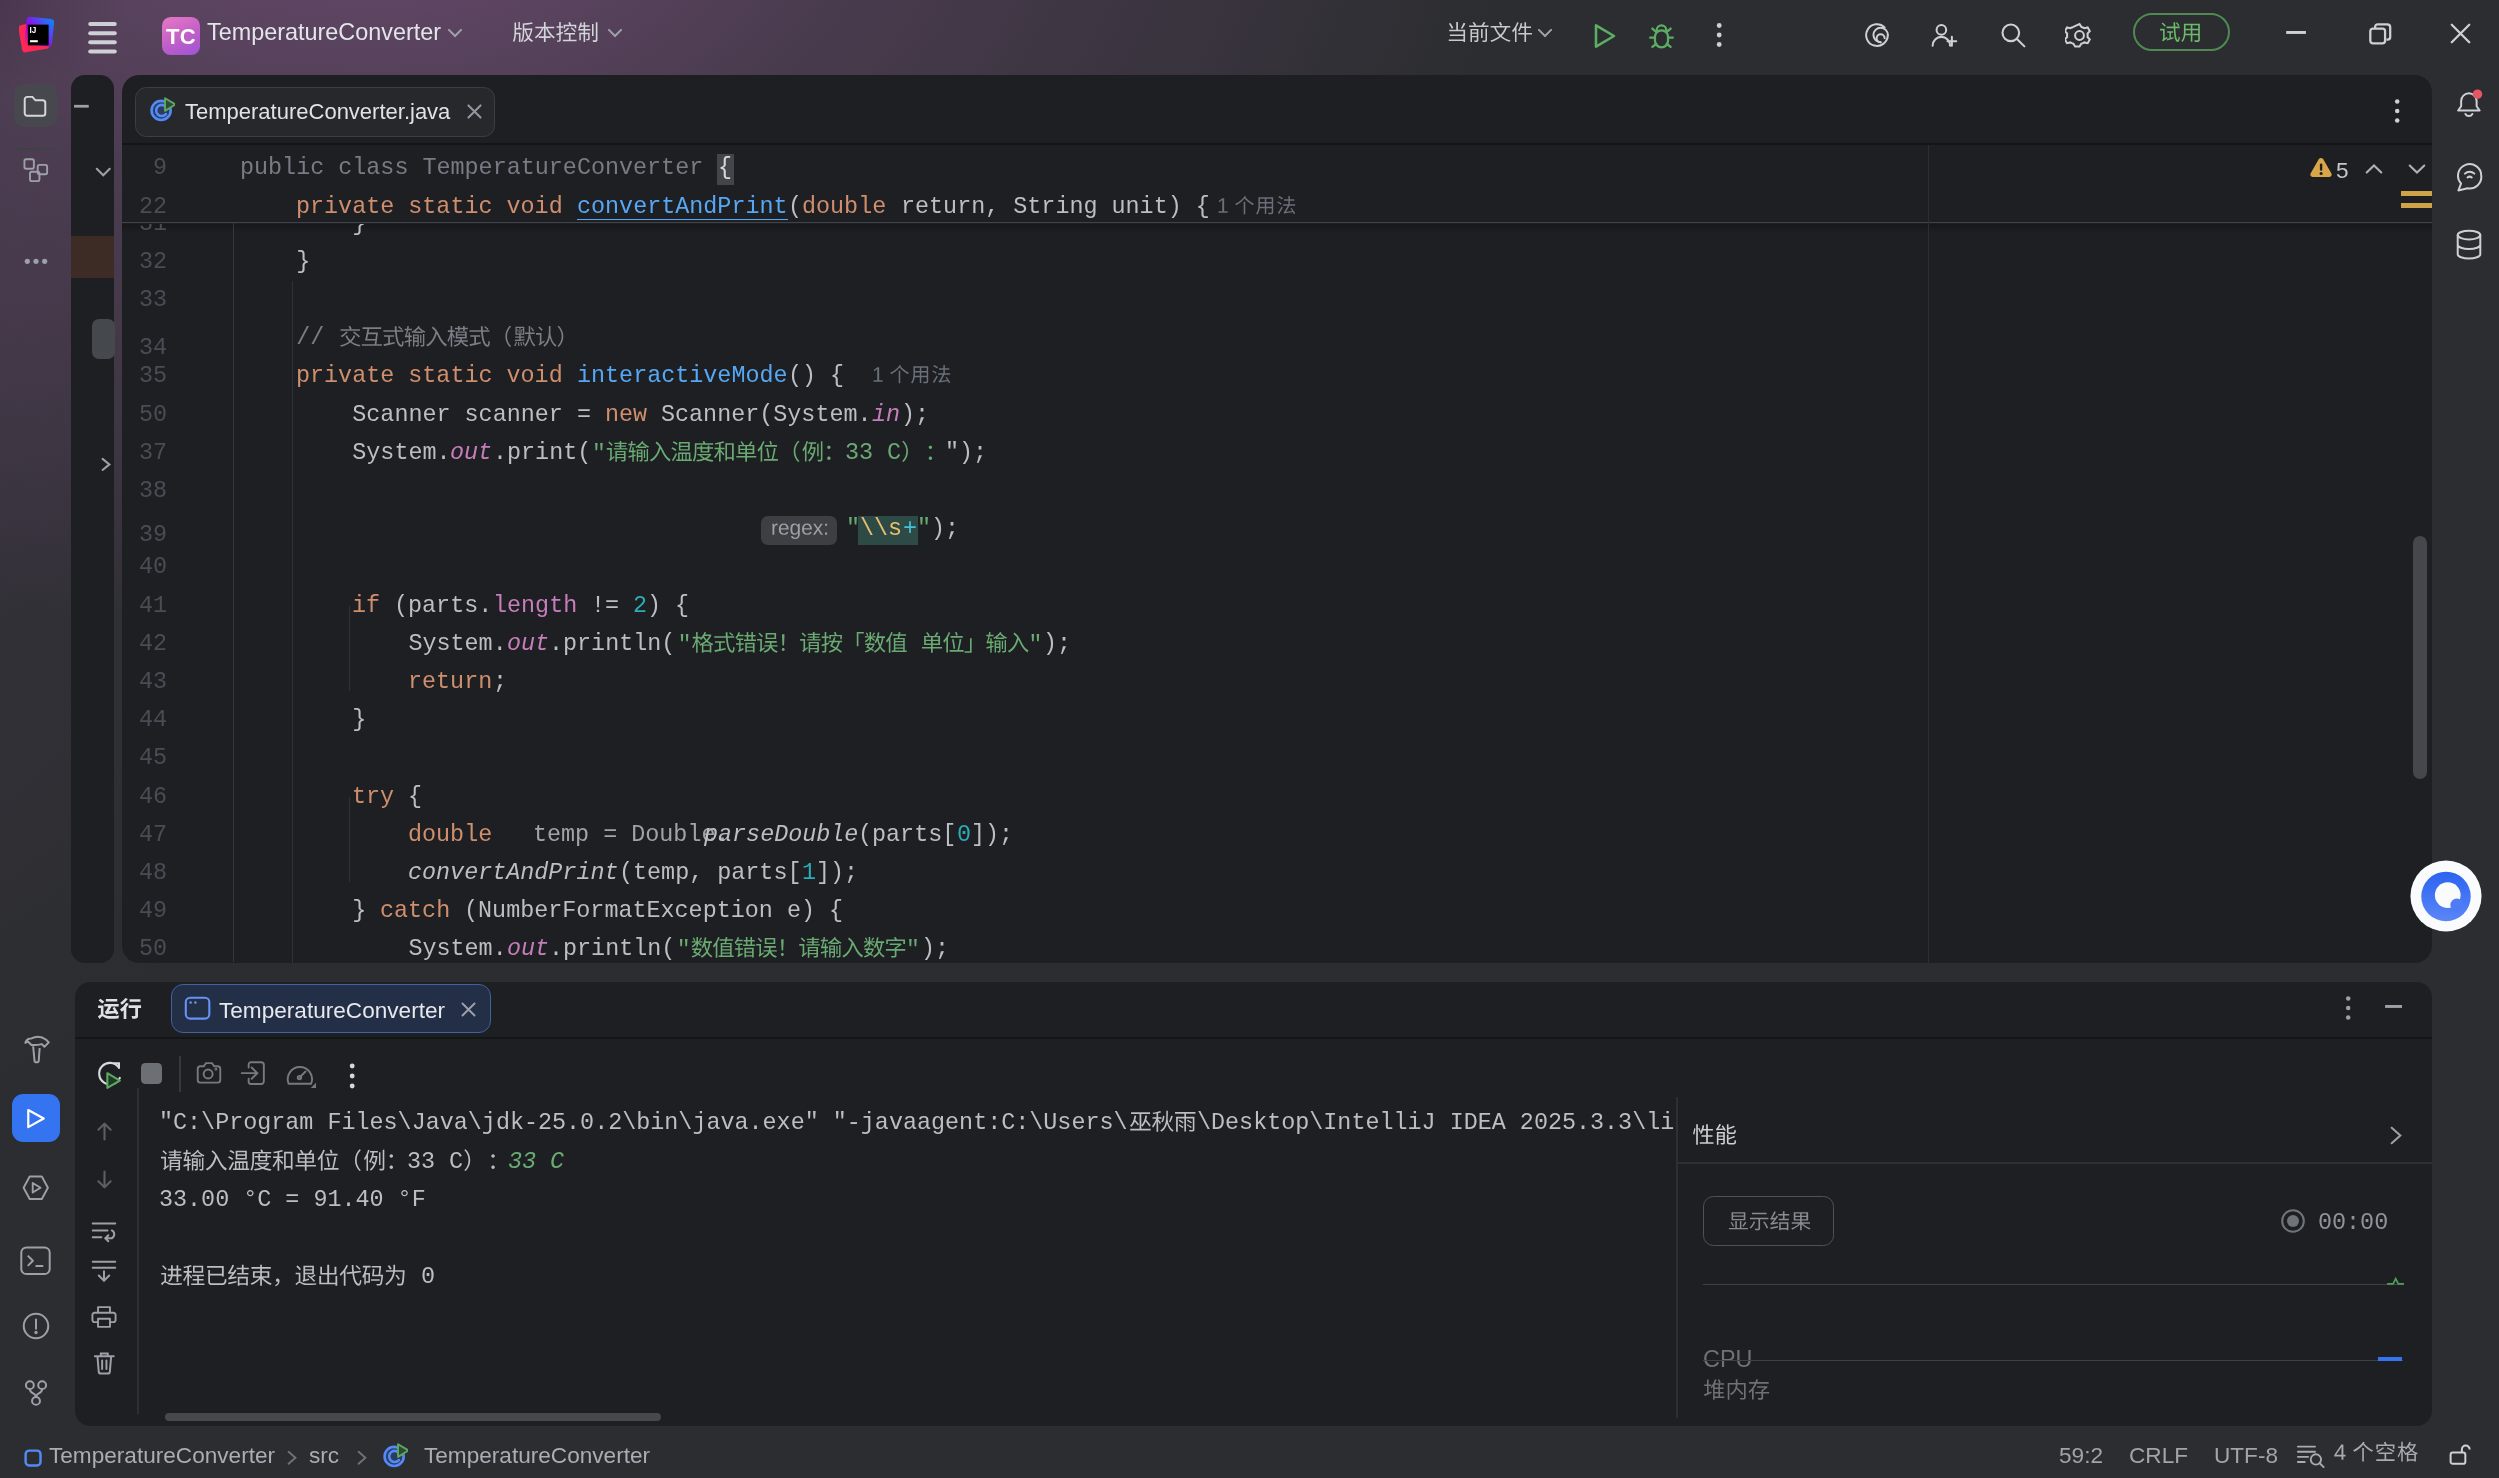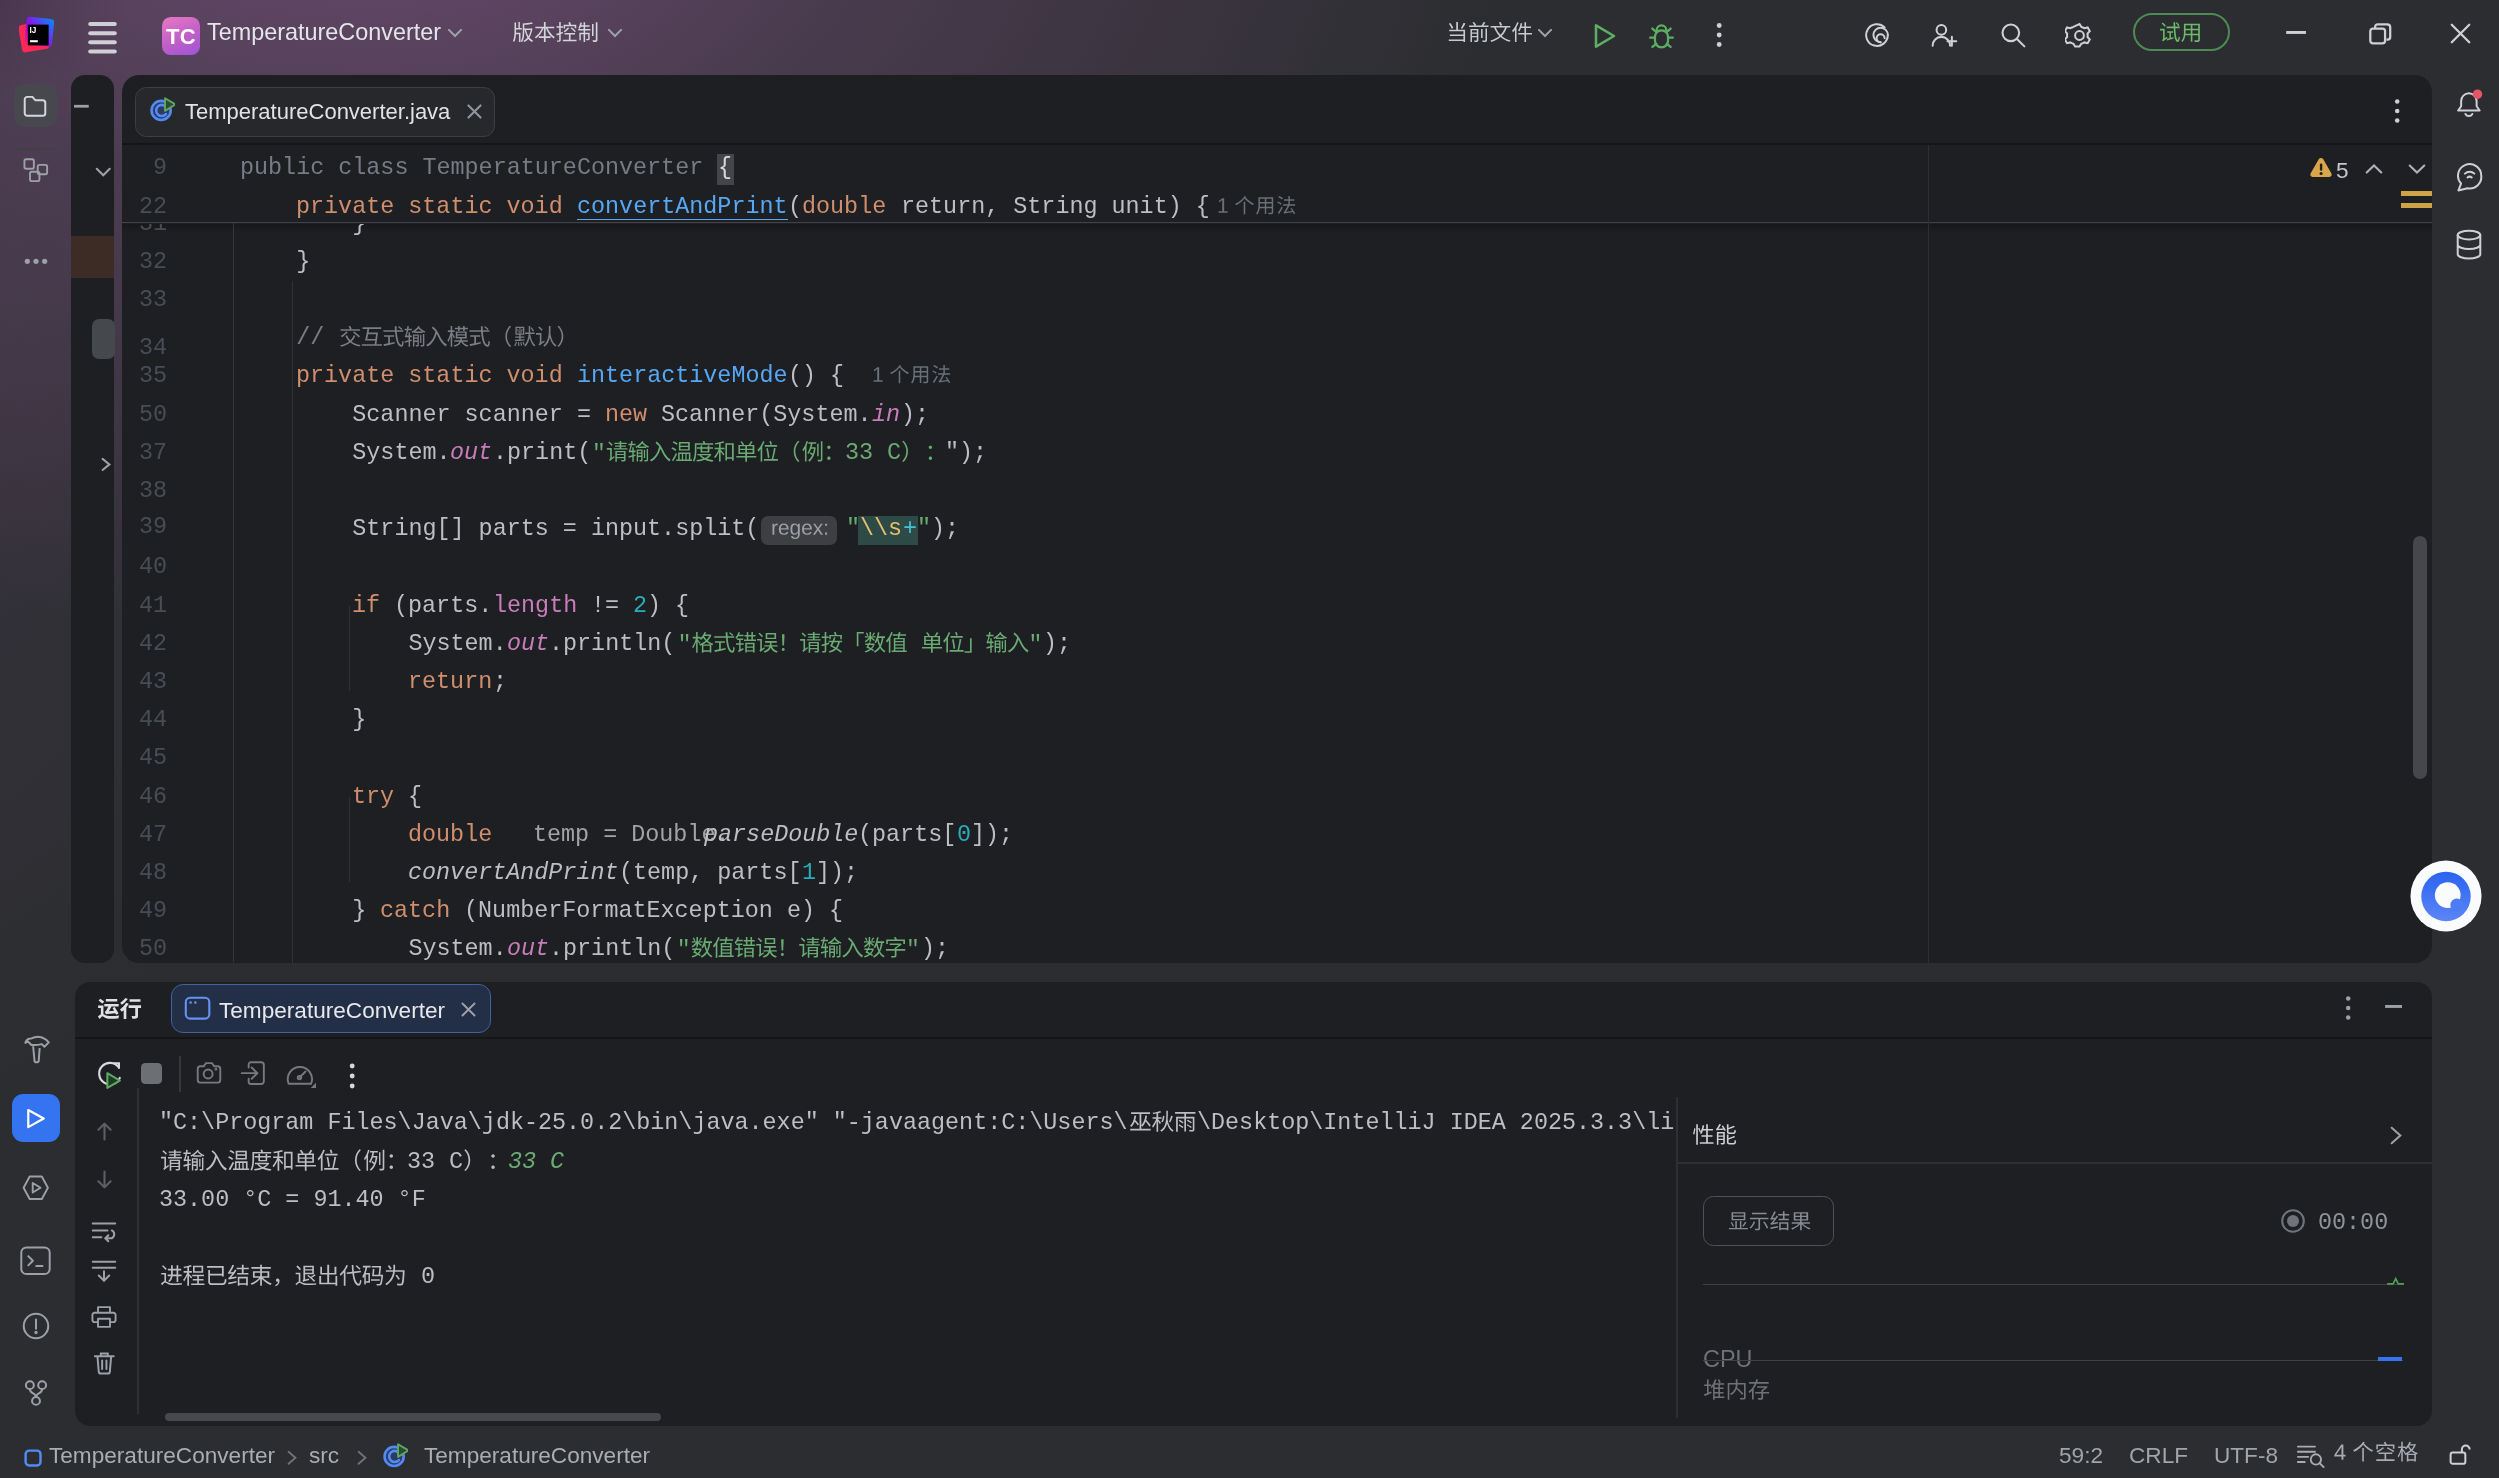--- a/index.html
+++ b/index.html
@@ -311,22 +311,21 @@
       <div style="position:absolute;left:450px;top:668px;font:400 23.4px 'Liberation Mono', monospace;color:#bcbec4;letter-spacing:0;white-space:pre;line-height:39px;height:39px"> (NumberFormatException e) {</div>
       <div style="position:absolute;left:139px;top:668px;font:400 23.4px 'Liberation Mono', monospace;color:#484d55;letter-spacing:0;white-space:pre;line-height:39px;height:39px">49</div>
       <div style="position:absolute;left:240px;top:706px;font:400 23.4px 'Liberation Mono', monospace;color:#bcbec4;letter-spacing:0;white-space:pre;line-height:39px;height:39px">            System.</div>
       <div style="position:absolute;left:507px;top:706px;font:400 23.4px 'Liberation Mono', monospace;color:#c77dbb;letter-spacing:0;white-space:pre;font-style:italic;line-height:39px;height:39px">out</div>
       <div style="position:absolute;left:549px;top:706px;font:400 23.4px 'Liberation Mono', monospace;color:#bcbec4;letter-spacing:0;white-space:pre;line-height:39px;height:39px">.println(</div>
       <svg style="position:absolute;left:676px;top:706px;" width="246" height="31" viewBox="0 -30 284 36">
         <path d="M12.0 -11.1H10.1L9.6 -19.6H12.5ZM6.1 -11.1H4.2L3.7 -19.6H6.6Z M27.7 -21.3C27.3 -20.3 26.4 -18.8 25.8 -17.9L27.0 -17.3C27.7 -18.1 28.6 -19.4 29.4 -20.6ZM18.5 -20.6C19.2 -19.5 19.9 -18.1 20.1 -17.2L21.6 -17.8C21.4 -18.8 20.6 -20.2 19.9 -21.2ZM26.9 -6.8C26.3 -5.4 25.4 -4.3 24.4 -3.3C23.5 -3.8 22.4 -4.3 21.5 -4.7C21.8 -5.3 22.3 -6.0 22.6 -6.8ZM19.1 -4.0C20.3 -3.5 21.8 -2.8 23.1 -2.2C21.4 -1.0 19.4 -0.1 17.3 0.4C17.6 0.7 18.0 1.4 18.2 1.9C20.6 1.2 22.8 0.2 24.7 -1.3C25.5 -0.8 26.3 -0.3 26.9 0.2L28.2 -1.1C27.6 -1.5 26.8 -2.0 26.0 -2.5C27.3 -4.0 28.4 -5.8 29.1 -8.0L28.0 -8.5L27.7 -8.4H23.4L24.0 -9.8L22.3 -10.1C22.1 -9.5 21.8 -9.0 21.6 -8.4H18.0V-6.8H20.8C20.2 -5.7 19.6 -4.8 19.1 -4.0ZM22.9 -21.9V-17.0H17.5V-15.4H22.3C21.0 -13.7 19.0 -12.1 17.2 -11.3C17.6 -10.9 18.0 -10.3 18.3 -9.8C19.9 -10.7 21.6 -12.1 22.9 -13.7V-10.5H24.7V-14.0C26.0 -13.1 27.5 -11.9 28.2 -11.3L29.3 -12.7C28.7 -13.2 26.4 -14.6 25.1 -15.4H30.0V-17.0H24.7V-21.9ZM32.6 -21.6C31.9 -17.1 30.7 -12.7 28.7 -10.0C29.1 -9.7 29.9 -9.1 30.2 -8.8C30.9 -9.7 31.4 -10.9 32.0 -12.1C32.5 -9.6 33.3 -7.2 34.2 -5.2C32.8 -2.7 30.8 -0.8 27.9 0.6C28.3 1.0 28.8 1.7 29.0 2.2C31.7 0.7 33.7 -1.1 35.2 -3.4C36.5 -1.1 38.1 0.6 40.1 1.8C40.5 1.4 41.0 0.7 41.5 0.3C39.3 -0.9 37.6 -2.8 36.2 -5.1C37.6 -7.8 38.5 -11.1 39.1 -15.0H40.9V-16.8H33.4C33.8 -18.3 34.1 -19.8 34.4 -21.3ZM37.2 -15.0C36.8 -12.0 36.2 -9.4 35.3 -7.2C34.3 -9.5 33.5 -12.2 33.1 -15.0Z M56.8 -21.8C56.7 -21.1 56.6 -20.1 56.4 -19.2H49.8V-17.4H56.1C56.0 -16.6 55.8 -15.7 55.6 -15.0H51.1V-0.4H48.6V1.3H66.1V-0.4H63.8V-15.0H57.4C57.6 -15.7 57.8 -16.6 58.0 -17.4H65.3V-19.2H58.4L58.9 -21.7ZM52.9 -0.4V-2.5H62.0V-0.4ZM52.9 -9.9H62.0V-7.6H52.9ZM52.9 -11.3V-13.5H62.0V-11.3ZM52.9 -6.2H62.0V-4.0H52.9ZM48.1 -21.8C46.7 -17.9 44.4 -14.0 42.0 -11.4C42.4 -11.0 42.9 -10.0 43.1 -9.5C43.9 -10.3 44.6 -11.3 45.3 -12.3V2.1H47.2V-15.3C48.2 -17.2 49.1 -19.2 49.9 -21.2Z M70.8 -21.8C70.1 -19.4 68.7 -17.1 67.2 -15.5C67.5 -15.1 68.0 -14.2 68.2 -13.8C69.0 -14.6 69.8 -15.7 70.5 -16.9H76.6V-18.7H71.5C71.9 -19.6 72.2 -20.4 72.5 -21.3ZM67.8 -8.9V-7.1H71.5V-2.0C71.5 -0.9 70.7 -0.2 70.2 0.1C70.5 0.5 71.0 1.3 71.1 1.7C71.6 1.3 72.2 0.9 76.6 -1.6C76.5 -1.9 76.3 -2.7 76.2 -3.2L73.2 -1.7V-7.1H76.8V-8.9H73.2V-12.5H76.2V-14.2H69.0V-12.5H71.5V-8.9ZM85.7 -21.8V-18.4H82.1V-21.8H80.3V-18.4H77.7V-16.7H80.3V-13.3H77.1V-11.5H91.1V-13.3H87.5V-16.7H90.5V-18.4H87.5V-21.8ZM82.1 -16.7H85.7V-13.3H82.1ZM80.4 -3.5H87.5V-0.7H80.4ZM80.4 -5.0V-7.7H87.5V-5.0ZM78.6 -9.4V2.0H80.4V0.9H87.5V1.9H89.4V-9.4Z M104.1 -18.9H112.5V-15.3H104.1ZM102.3 -20.6V-13.6H114.4V-20.6ZM93.9 -19.9C95.3 -18.7 97.0 -17.0 97.8 -15.8L99.2 -17.3C98.3 -18.3 96.5 -20.0 95.2 -21.1ZM100.7 -6.6V-4.9H106.6C105.7 -2.3 103.9 -0.5 100.0 0.5C100.4 0.9 100.9 1.6 101.1 2.1C105.1 0.9 107.1 -1.0 108.1 -3.7C109.5 -0.8 111.9 1.2 115.1 2.2C115.3 1.6 115.9 0.9 116.3 0.5C113.1 -0.3 110.7 -2.2 109.5 -4.9H116.2V-6.6H108.9C109.0 -7.5 109.1 -8.5 109.2 -9.5H115.2V-11.3H101.6V-9.5H107.3C107.3 -8.4 107.2 -7.5 107.0 -6.6ZM96.1 1.3C96.5 0.8 97.2 0.3 101.3 -2.6C101.2 -3.0 100.9 -3.7 100.8 -4.2L97.9 -2.3V-13.7H92.3V-11.9H96.0V-2.4C96.0 -1.4 95.5 -0.8 95.1 -0.5C95.4 -0.1 96.0 0.8 96.1 1.3Z M121.8 -6.3H123.6L124.1 -16.4L124.1 -19.4H121.3L121.3 -16.4ZM122.7 0.1C123.6 0.1 124.4 -0.5 124.4 -1.6C124.4 -2.6 123.6 -3.3 122.7 -3.3C121.8 -3.3 121.0 -2.6 121.0 -1.6C121.0 -0.5 121.8 0.1 122.7 0.1Z M144.0 -20.1C145.3 -18.8 147.1 -17.1 147.9 -16.0L149.2 -17.4C148.4 -18.5 146.6 -20.1 145.2 -21.3ZM142.3 -13.7V-11.8H146.2V-2.3C146.2 -1.1 145.4 -0.4 144.9 -0.1C145.3 0.3 145.8 1.1 146.0 1.6C146.4 1.1 147.0 0.5 151.4 -2.9C151.2 -3.2 150.9 -4.0 150.8 -4.5L148.1 -2.5V-13.7ZM154.0 -5.5H162.2V-3.4H154.0ZM154.0 -6.9V-8.9H162.2V-6.9ZM157.2 -21.8V-19.8H151.1V-18.3H157.2V-16.6H151.8V-15.2H157.2V-13.4H150.4V-11.9H166.2V-13.4H159.1V-15.2H164.6V-16.6H159.1V-18.3H165.4V-19.8H159.1V-21.8ZM152.2 -10.4V2.1H154.0V-1.9H162.2V-0.1C162.2 0.2 162.1 0.3 161.7 0.3C161.4 0.3 160.1 0.3 158.8 0.3C159.1 0.8 159.3 1.5 159.4 2.0C161.2 2.0 162.4 2.0 163.1 1.7C163.9 1.4 164.1 0.9 164.1 -0.1V-10.4Z M185.3 -11.6V-2.2H186.8V-11.6ZM188.6 -12.6V-0.1C188.6 0.2 188.5 0.2 188.2 0.3C187.9 0.3 186.8 0.3 185.6 0.2C185.9 0.7 186.1 1.4 186.1 1.8C187.7 1.8 188.7 1.8 189.3 1.6C190.0 1.3 190.2 0.8 190.2 -0.1V-12.6ZM168.0 -8.6C168.3 -8.8 169.0 -8.9 169.8 -8.9H171.9V-5.4C170.2 -4.9 168.5 -4.6 167.3 -4.3L167.7 -2.5L171.9 -3.6V2.1H173.6V-4.0L175.8 -4.6L175.6 -6.2L173.6 -5.7V-8.9H175.7V-10.7H173.6V-14.7H171.9V-10.7H169.6C170.3 -12.6 171.0 -14.7 171.5 -17.0H175.7V-18.7H171.8C172.1 -19.7 172.2 -20.6 172.3 -21.5L170.5 -21.8C170.4 -20.8 170.3 -19.7 170.1 -18.7H167.4V-17.0H169.8C169.3 -14.8 168.8 -13.0 168.6 -12.3C168.2 -11.2 167.9 -10.3 167.5 -10.2C167.7 -9.8 167.9 -8.9 168.0 -8.6ZM183.3 -21.9C181.6 -19.2 178.4 -16.6 175.3 -15.2C175.7 -14.8 176.2 -14.2 176.5 -13.7C177.2 -14.1 177.9 -14.5 178.6 -14.9V-13.8H188.2V-15.1C188.9 -14.7 189.6 -14.3 190.3 -14.0C190.5 -14.5 191.1 -15.1 191.5 -15.5C188.8 -16.7 186.3 -18.1 184.4 -20.4L184.9 -21.2ZM179.4 -15.4C180.8 -16.5 182.2 -17.8 183.3 -19.1C184.7 -17.6 186.1 -16.5 187.7 -15.4ZM182.2 -10.6V-8.5H178.6V-10.6ZM177.0 -12.1V2.0H178.6V-3.4H182.2V0.0C182.2 0.3 182.1 0.3 181.9 0.3C181.6 0.3 181.0 0.3 180.2 0.3C180.4 0.8 180.6 1.5 180.7 1.9C181.8 1.9 182.6 1.9 183.1 1.6C183.7 1.4 183.8 0.9 183.8 0.0V-12.1ZM178.6 -7.0H182.2V-4.9H178.6Z M198.9 -19.6C200.6 -18.4 201.9 -17.0 203.1 -15.4C201.4 -8.0 198.1 -2.7 192.3 0.3C192.8 0.7 193.7 1.5 194.1 1.9C199.3 -1.2 202.7 -6.0 204.6 -12.8C207.5 -7.5 209.4 -1.5 215.3 1.8C215.4 1.2 215.9 0.2 216.3 -0.4C207.6 -5.6 208.4 -15.3 200.1 -21.3Z M227.7 -21.3C227.3 -20.3 226.4 -18.8 225.8 -17.9L227.0 -17.3C227.7 -18.1 228.6 -19.4 229.4 -20.6ZM218.5 -20.6C219.2 -19.5 219.9 -18.1 220.1 -17.2L221.6 -17.8C221.4 -18.8 220.6 -20.2 219.9 -21.2ZM226.9 -6.8C226.3 -5.4 225.4 -4.3 224.4 -3.3C223.5 -3.8 222.4 -4.3 221.5 -4.7C221.8 -5.3 222.3 -6.0 222.6 -6.8ZM219.1 -4.0C220.3 -3.5 221.8 -2.8 223.1 -2.2C221.4 -1.0 219.4 -0.1 217.3 0.4C217.6 0.7 218.0 1.4 218.2 1.9C220.6 1.2 222.8 0.2 224.7 -1.3C225.5 -0.8 226.3 -0.3 226.9 0.2L228.2 -1.1C227.6 -1.5 226.8 -2.0 226.0 -2.5C227.3 -4.0 228.4 -5.8 229.1 -8.0L228.0 -8.5L227.7 -8.4H223.4L224.0 -9.8L222.3 -10.1C222.1 -9.5 221.8 -9.0 221.6 -8.4H218.0V-6.8H220.8C220.2 -5.7 219.6 -4.8 219.1 -4.0ZM222.9 -21.9V-17.0H217.5V-15.4H222.3C221.0 -13.7 219.0 -12.1 217.2 -11.3C217.6 -10.9 218.0 -10.3 218.3 -9.8C219.9 -10.7 221.6 -12.1 222.9 -13.7V-10.5H224.7V-14.0C226.0 -13.1 227.5 -11.9 228.2 -11.3L229.3 -12.7C228.7 -13.2 226.4 -14.6 225.1 -15.4H230.0V-17.0H224.7V-21.9ZM232.6 -21.6C231.9 -17.1 230.7 -12.7 228.7 -10.0C229.1 -9.7 229.9 -9.1 230.2 -8.8C230.9 -9.7 231.4 -10.9 232.0 -12.1C232.5 -9.6 233.3 -7.2 234.2 -5.2C232.8 -2.7 230.8 -0.8 227.9 0.6C228.3 1.0 228.8 1.7 229.0 2.2C231.7 0.7 233.7 -1.1 235.2 -3.4C236.5 -1.1 238.1 0.6 240.1 1.8C240.5 1.4 241.0 0.7 241.5 0.3C239.3 -0.9 237.6 -2.8 236.2 -5.1C237.6 -7.8 238.5 -11.1 239.1 -15.0H240.9V-16.8H233.4C233.8 -18.3 234.1 -19.8 234.4 -21.3ZM237.2 -15.0C236.8 -12.0 236.2 -9.4 235.3 -7.2C234.3 -9.5 233.5 -12.2 233.1 -15.0Z M253.2 -9.4V-7.8H243.0V-5.9H253.2V-0.4C253.2 0.0 253.0 0.1 252.6 0.2C252.1 0.2 250.4 0.2 248.7 0.1C249.0 0.6 249.4 1.5 249.5 2.1C251.7 2.1 253.1 2.0 254.0 1.7C254.9 1.4 255.2 0.8 255.2 -0.3V-5.9H265.4V-7.8H255.2V-8.8C257.5 -10.0 259.8 -11.8 261.5 -13.4L260.1 -14.4L259.7 -14.3H247.3V-12.5H257.7C256.4 -11.3 254.7 -10.2 253.2 -9.4ZM252.2 -21.4C252.7 -20.7 253.2 -19.9 253.6 -19.1H243.3V-13.8H245.2V-17.3H263.1V-13.8H265.1V-19.1H255.8C255.5 -20.0 254.8 -21.2 254.1 -22.0Z M278.2 -11.1H276.3L275.8 -19.6H278.7ZM272.3 -11.1H270.4L269.9 -19.6H272.8Z" fill="#6aab73"></path>
       </svg>
       <div style="position:absolute;left:921px;top:706px;font:400 23.4px 'Liberation Mono', monospace;color:#bcbec4;letter-spacing:0;white-space:pre;line-height:39px;height:39px">);</div>
       <div style="position:absolute;left:139px;top:706px;font:400 23.4px 'Liberation Mono', monospace;color:#484d55;letter-spacing:0;white-space:pre;line-height:39px;height:39px">50</div>
-      <div style="position:absolute;left:139px;top:284px;font:400 23.4px 'Liberation Mono', monospace;color:#484d55;letter-spacing:0;white-space:pre;line-height:39px;height:39px">39</div>
-      <div style="position:absolute;left:240px;top:286px;font:400 23.4px 'Liberation Mono', monospace;color:#bcbec4;letter-spacing:0;white-space:pre;line-height:39px;height:39px">        String[] parts = input.split(</div>
+      <div style="position:absolute;left:139px;top:292px;font:400 23.4px 'Liberation Mono', monospace;color:#484d55;letter-spacing:0;white-space:pre;line-height:39px;height:39px">39</div>
       <div style="position:absolute;left:761px;top:292px;width:76px;height:29px;border-radius:7px;background:#3d3f43"></div>
       <svg style="position:absolute;left:771px;top:288px;" width="60" height="28" viewBox="0 -26 69 32">
         <path d="M1.7 0.0V-9.7Q1.7 -11.1 1.6 -12.7H3.6Q3.7 -10.5 3.7 -10.1H3.7Q4.2 -11.7 4.9 -12.3Q5.5 -12.9 6.7 -12.9Q7.2 -12.9 7.6 -12.8V-10.9Q7.2 -11.0 6.5 -11.0Q5.2 -11.0 4.5 -9.8Q3.8 -8.7 3.8 -6.6V0.0Z M11.2 -5.9Q11.2 -3.7 12.1 -2.5Q13.0 -1.3 14.8 -1.3Q16.1 -1.3 17.0 -1.9Q17.8 -2.4 18.1 -3.3L19.9 -2.8Q18.8 0.2 14.8 0.2Q12.0 0.2 10.5 -1.4Q9.0 -3.1 9.0 -6.4Q9.0 -9.6 10.5 -11.2Q12.0 -12.9 14.7 -12.9Q20.3 -12.9 20.3 -6.2V-5.9ZM18.1 -7.5Q17.9 -9.5 17.1 -10.4Q16.2 -11.4 14.6 -11.4Q13.1 -11.4 12.2 -10.3Q11.3 -9.3 11.2 -7.5Z M27.8 5.0Q25.7 5.0 24.5 4.2Q23.2 3.4 22.9 1.9L25.0 1.5Q25.2 2.4 25.9 2.9Q26.6 3.4 27.8 3.4Q31.0 3.4 31.0 -0.3V-2.4H30.9Q30.4 -1.1 29.3 -0.5Q28.3 0.1 26.9 0.1Q24.5 0.1 23.4 -1.5Q22.3 -3.0 22.3 -6.3Q22.3 -9.7 23.5 -11.3Q24.7 -12.9 27.1 -12.9Q28.5 -12.9 29.4 -12.3Q30.4 -11.6 31.0 -10.5H31.0Q31.0 -10.9 31.0 -11.7Q31.1 -12.6 31.1 -12.7H33.1Q33.1 -12.0 33.1 -10.1V-0.4Q33.1 5.0 27.8 5.0ZM31.0 -6.3Q31.0 -7.9 30.6 -9.0Q30.1 -10.1 29.4 -10.7Q28.6 -11.3 27.6 -11.3Q26.0 -11.3 25.3 -10.1Q24.5 -9.0 24.5 -6.3Q24.5 -3.7 25.2 -2.6Q25.9 -1.5 27.6 -1.5Q28.6 -1.5 29.4 -2.1Q30.1 -2.6 30.6 -3.7Q31.0 -4.8 31.0 -6.3Z M37.9 -5.9Q37.9 -3.7 38.8 -2.5Q39.7 -1.3 41.5 -1.3Q42.8 -1.3 43.7 -1.9Q44.5 -2.4 44.8 -3.3L46.6 -2.8Q45.5 0.2 41.5 0.2Q38.6 0.2 37.2 -1.4Q35.7 -3.1 35.7 -6.4Q35.7 -9.6 37.2 -11.2Q38.6 -12.9 41.4 -12.9Q47.0 -12.9 47.0 -6.2V-5.9ZM44.8 -7.5Q44.6 -9.5 43.8 -10.4Q42.9 -11.4 41.3 -11.4Q39.8 -11.4 38.9 -10.3Q38.0 -9.3 37.9 -7.5Z M57.4 0.0 54.0 -5.2 50.6 0.0H48.3L52.8 -6.5L48.5 -12.7H50.8L54.0 -7.7L57.2 -12.7H59.5L55.2 -6.5L59.8 0.0Z M62.2 -10.3V-12.7H64.5V-10.3ZM62.2 0.0V-2.4H64.5V0.0Z" fill="#9da0a8"></path>
       </svg>
       <div style="position:absolute;left:858px;top:292px;width:60px;height:29px;background:#2d4a47"></div>
       <div style="position:absolute;left:846px;top:286px;font:400 23.4px 'Liberation Mono', monospace;color:#6aab73;letter-spacing:0;white-space:pre;line-height:39px;height:39px">"</div>
       <div style="position:absolute;left:860px;top:286px;font:400 23.4px 'Liberation Mono', monospace;color:#e8bf6a;letter-spacing:0;white-space:pre;line-height:39px;height:39px">\\s</div>
       <div style="position:absolute;left:903px;top:286px;font:400 23.4px 'Liberation Mono', monospace;color:#42c3d6;letter-spacing:0;white-space:pre;line-height:39px;height:39px">+</div>
       <div style="position:absolute;left:917px;top:286px;font:400 23.4px 'Liberation Mono', monospace;color:#6aab73;letter-spacing:0;white-space:pre;line-height:39px;height:39px">"</div>
       <div style="position:absolute;left:931px;top:286px;font:400 23.4px 'Liberation Mono', monospace;color:#bcbec4;letter-spacing:0;white-space:pre;line-height:39px;height:39px">);</div>

